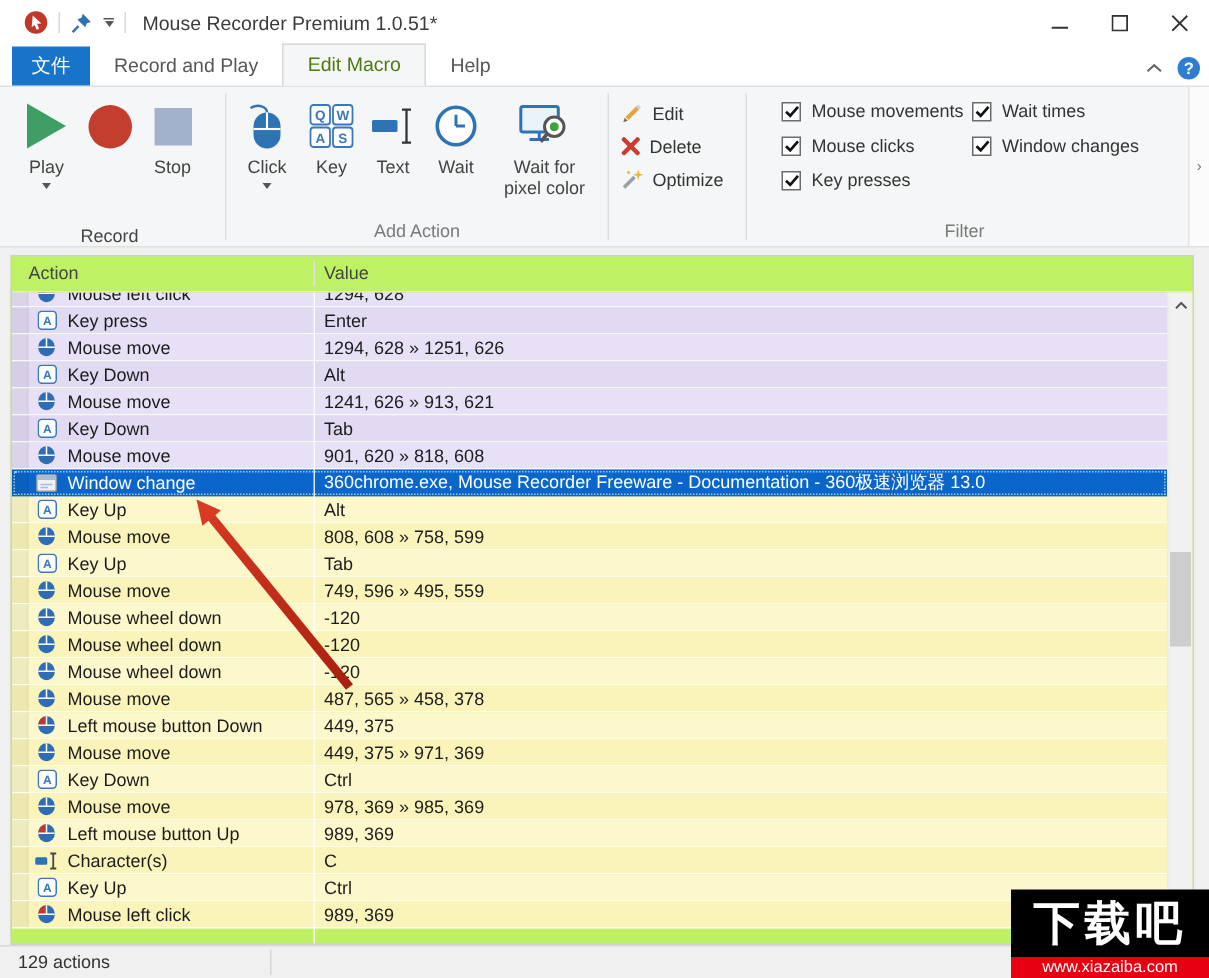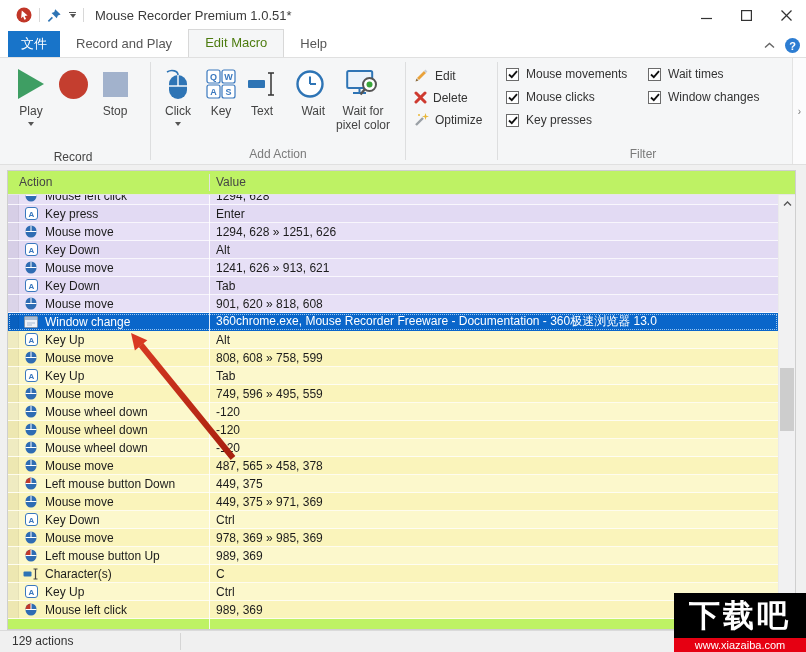--- a/index.html
+++ b/index.html
@@ -38,21 +38,21 @@
   .bicon{height:40px;display:flex;align-items:center;justify-content:center;}
   .blabel{font-size:12px;color:#444;line-height:14px;text-align:center;white-space:nowrap;}
   .bcaret{margin-top:4px;}
   .caret{width:0;height:0;border-left:3.5px solid transparent;border-right:3.5px solid transparent;border-top:4px solid #555;}
   .play-tri{width:0;height:0;border-top:15px solid transparent;border-bottom:15px solid transparent;border-left:26px solid #3E9E63;}
   .rec-circle{width:29px;height:29px;border-radius:50%;background:#C43E2F;}
   .stop-sq{width:25px;height:25px;background:#A2B2CC;}
   .smallbtn{display:flex;align-items:center;gap:6px;height:21px;font-size:12px;color:#333;padding-left:8px;margin-top:1px;}
   .g3 .smallbtn:first-child{margin-top:7px;}
   .cbcol{position:absolute;top:9px;}
-  .cbcol.c1{left:8px;}
+  .cbcol.c1{left:23px;}
   .cbcol.c2{left:150px;}
   .cbrow{display:flex;align-items:center;gap:7px;margin-bottom:9px;font-size:12px;color:#333;white-space:nowrap;}
   .cb{width:13px;height:13px;box-sizing:border-box;background:#fff;border:1px solid #6B6B6B;display:inline-flex;align-items:center;justify-content:center;}
   .ribbon-rail{position:absolute;right:0;top:0;bottom:0;width:13px;background:#FBFBFC;border-left:1px solid #E3E3E3;display:flex;align-items:center;justify-content:center;color:#777;font-size:10px;}
 
   
   .tablewrap{position:absolute;left:7px;top:170px;width:789px;height:460px;background:#bef264;border:1px solid #CFCFCF;box-sizing:border-box;}
   .thead{position:relative;height:24px;border-bottom:1px solid #E6E6E6;box-sizing:border-box;font-size:12px;color:#454545;}
   .th-action{position:absolute;left:11px;top:4px;}
   .th-value{position:absolute;left:208px;top:4px;}
@@ -213,21 +213,21 @@
         <div class="bigbtn" style="width:42px;">
           <span class="bicon">
             <svg width="30" height="30" viewBox="0 0 30 30">
                 <rect x="1" y="11" width="17" height="8" rx="1" fill="#2E74B5"></rect>
                 <line x1="24" y1="4" x2="24" y2="26" stroke="#333" stroke-width="1.5"></line>
                 <path d="M21 4 h6 M21 26 h6" stroke="#333" stroke-width="1.5" fill="none"></path>
               </svg>
           </span>
           <span class="blabel">Text</span>
         </div>
-        <div class="bigbtn" style="width:42px;align-items:flex-end;">
+        <div class="bigbtn" style="width:42px;">
           <span class="bicon">
             <svg width="30" height="30" viewBox="0 0 30 30">
                 <circle cx="15" cy="15" r="12.5" fill="#fff" stroke="#2E74B5" stroke-width="2.4"></circle>
                 <line x1="15" y1="15" x2="15" y2="7.5" stroke="#2E74B5" stroke-width="2"></line>
                 <line x1="15" y1="15" x2="21" y2="15" stroke="#2E74B5" stroke-width="2"></line>
               </svg>
           </span>
           <span class="blabel">Wait</span>
         </div>
         <div class="bigbtn" style="width:76px;">

